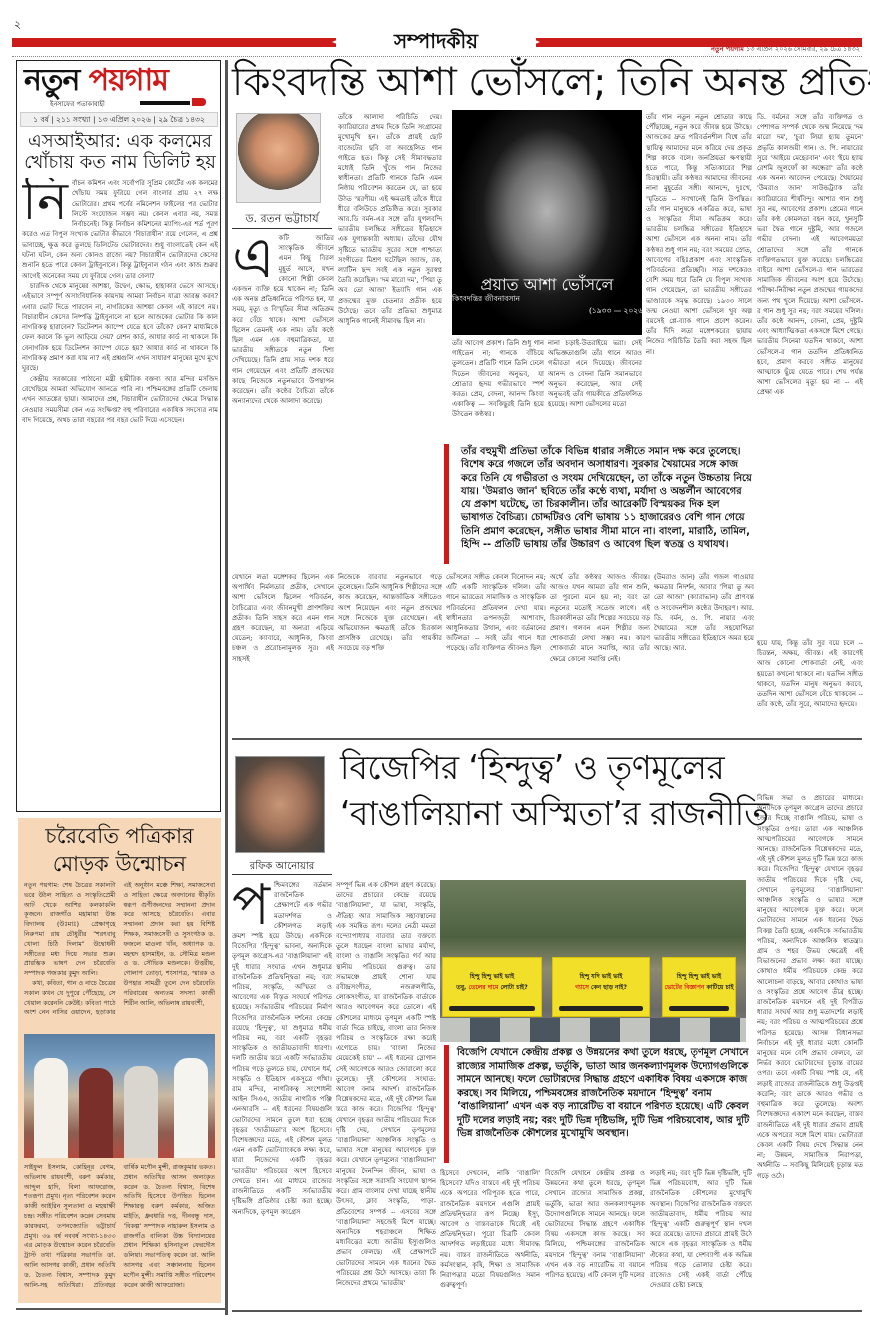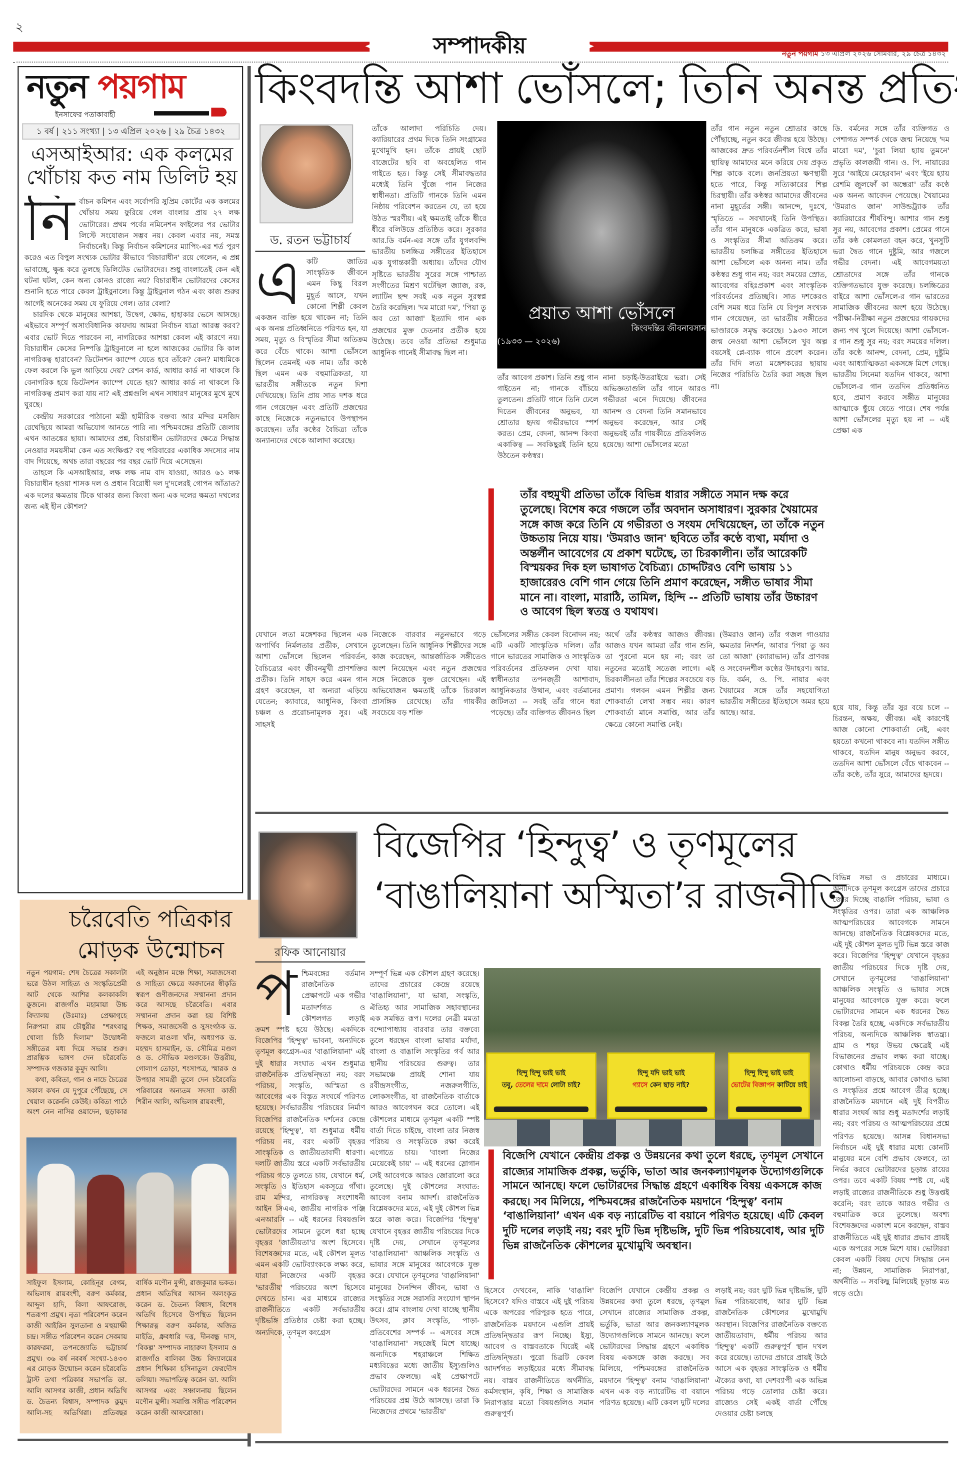--- a/index.html
+++ b/index.html
@@ -25,42 +25,42 @@
   .tagline { position: absolute; left: 50px; top: 99px; font-size: 6.5px; color: #111; }
   .tagline-bar { position: absolute; left: 140px; top: 101px; width: 50px; height: 4px; background: #111; }
   .pen-icon { position: absolute; left: 192px; top: 98px; width: 14px; height: 8px; background: #d01a1a; border-radius: 0 4px 4px 0; }
   .issue-line { position: absolute; left: 20px; top: 112px; width: 198px; height: 15px; background: #f0f0f0; border: 1px solid #ccc; font-size: 7.5px; line-height: 13px; text-align: center; }
   .left-head { position: absolute; left: 22px; top: 130px; width: 196px; font-family: "DejaVu Sans", sans-serif; font-size: 18px; line-height: 21px; text-align: center; color: #111; }
   .left-body { position: absolute; left: 22px; top: 178px; width: 196px; height: 630px; font-size: 6.6px; line-height: 10.3px; text-align: justify; overflow: hidden; }
   .dropcap { float: left; font-size: 52px; line-height: 46px; margin-right: 4px; font-family: "DejaVu Serif", serif; }
   .left-body p { text-indent: 8px; }
 
   
-  .charai { position: absolute; left: 18px; top: 818px; width: 238px; height: 485px; background: #f6d8b8; }
+  .charai { position: absolute; left: 18px; top: 818px; width: 203px; height: 485px; background: #f6d8b8; }
   .charai-head { position: absolute; left: 0; top: 4px; width: 100%; text-align: center; font-family: "DejaVu Sans", sans-serif; font-size: 21px; line-height: 28px; color: #111; }
   .charai-cols { position: absolute; left: 6px; top: 62px; width: 191px; height: 150px; column-count: 2; column-gap: 8px; font-size: 6.3px; line-height: 9.8px; text-align: justify; overflow: hidden; }
   .charai-photo { position: absolute; left: 6px; top: 216px; width: 191px; height: 124px; background: linear-gradient(180deg, #5a7fa3 0%, #7aa1c4 25%, #c9b9a2 50%, #8d5d4f 80%, #b54a3e 100%); overflow: hidden; }
   .person { position: absolute; bottom: 0; width: 34px; border-radius: 14px 14px 0 0; }
   .charai-cols2 { position: absolute; left: 6px; top: 344px; width: 191px; height: 135px; column-count: 2; column-gap: 8px; font-size: 6.3px; line-height: 9.8px; text-align: justify; overflow: hidden; }
   .left-bottom-rule { position: absolute; left: 16px; top: 1308px; width: 210px; height: 2px; background: #555; }
 
   
   .head1 { position: absolute; left: 232px; top: 57px; width: 634px; font-family: "DejaVu Sans", sans-serif; font-size: 39px; line-height: 50px; color: #111; white-space: nowrap; letter-spacing: -0.5px; }
   .author-photo1 { position: absolute; left: 236px; top: 113px; width: 85px; height: 90px; background: radial-gradient(circle at 50% 40%, #e8b08a 0%, #c98a66 35%, #6a5a4c 60%, #e6e6e6 61%); border: 1px solid #bbb; }
   .author1 { position: absolute; left: 232px; top: 210px; width: 100px; text-align: center; font-size: 11px; }
   .author-rule1 { position: absolute; left: 232px; top: 228px; width: 100px; border-top: 1px solid #333; }
   .col { position: absolute; font-size: 6.7px; line-height: 10.2px; text-align: justify; overflow: hidden; }
   .dropcap2 { float: left; font-size: 56px; line-height: 50px; margin-right: 4px; }
 
   .asha-photo { position: absolute; left: 452px; top: 110px; width: 190px; height: 225px; background: radial-gradient(ellipse at 50% 45%, #b4b4b4 0%, #6e6e6e 28%, #1a1a1a 48%, #000 70%); }
   .asha-caption-title { position: absolute; left: 452px; top: 272px; width: 190px; text-align: center; color: #fff; font-family: "DejaVu Sans", sans-serif; font-size: 16px; }
-  .asha-caption-sub { position: absolute; left: 452px; top: 293px; width: 190px; text-align: right; color: #fff; font-size: 7.5px; }
-  .asha-caption-years { position: absolute; left: 452px; top: 305px; width: 194px; text-align: left; color: #fff; font-size: 7.5px; }
+  .asha-caption-sub { position: absolute; left: 452px; top: 293px; width: 190px; text-align: left; color: #fff; font-size: 7.5px; }
+  .asha-caption-years { position: absolute; left: 452px; top: 305px; width: 194px; text-align: right; color: #fff; font-size: 7.5px; }
 
-  .pull1 { position: absolute; left: 444px; top: 444px; width: 308px; height: 120px; border-left: 5px solid #d01a1a; padding-left: 24px; font-family: "DejaVu Sans", sans-serif; font-size: 9.8px; line-height: 13.3px; font-weight: 600; color: #111; }
+  .pull1 { position: absolute; left: 444px; top: 444px; width: 308px; height: 120px; border-left: 5px solid #d01a1a; padding-left: 12px; font-family: "DejaVu Sans", sans-serif; font-size: 9.8px; line-height: 13.3px; font-weight: 600; color: #111; }
 
   .hr-full { position: absolute; left: 232px; right: 8px; height: 2px; background: #555; }
 
   
   .head2 { position: absolute; left: 340px; top: 745px; width: 526px; font-family: "DejaVu Sans", sans-serif; font-size: 33px; line-height: 46px; text-align: left; color: #111; white-space: nowrap; letter-spacing: -0.5px; }
   .author-photo2 { position: absolute; left: 235px; top: 756px; width: 90px; height: 97px; background: radial-gradient(ellipse at 50% 50%, #c89676 0%, #9d7058 40%, #5a4a40 70%, #444 100%); border: 1px solid #999; }
   .author2 { position: absolute; left: 232px; top: 858px; width: 100px; text-align: center; font-size: 10px; }
   .author-rule2 { position: absolute; left: 232px; top: 874px; width: 100px; border-top: 1px solid #333; }
 
   .street-photo { position: absolute; left: 440px; top: 880px; width: 306px; height: 162px; background: linear-gradient(180deg, #6d7d5e 0%, #4d6140 35%, #8d8a70 55%, #6a6a68 80%, #8a8c88 100%); overflow: hidden; }
@@ -87,21 +87,20 @@
 <div class="tagline">ইনসাফের পতাকাবাহী</div>
 <div class="tagline-bar"></div>
 <div class="pen-icon"></div>
 <div class="issue-line">১ বর্ষ | ২১১ সংখ্যা | ১৩ এপ্রিল ২০২৬ | ২৯ চৈত্র ১৪৩২</div>
 <div class="left-head">এসআইআর: এক কলমের খোঁচায় কত নাম ডিলিট হয়</div>
 <div class="left-body">
   <span class="dropcap">নি</span>
   <p style="text-indent:0">র্বাচন কমিশন এবং সর্বোপরি সুপ্রিম কোর্টের এক কলমের খোঁচায় সময় ফুরিয়ে গেল বাংলার প্রায় ২৭ লক্ষ ভোটারের। প্রথম পর্বের নমিনেশন ফাইলের পর ভোটার লিস্টে সংযোজন সম্ভব নয়। কেবল এবার নয়, সমস্ত নির্বাচনেই। কিন্তু নির্বাচন কমিশনের ম্যাপিং-এর শর্ত পূরণ করেও এত বিপুল সংখ্যক ভোটার কীভাবে 'বিচারাধীন' রয়ে গেলেন, এ প্রশ্ন ভাবাচ্ছে, ক্ষুব্ধ করে তুলছে ডিলিটেড ভোটারদের। শুধু বাংলাতেই কেন এই ঘটনা ঘটল, কেন অন্য কোনও রাজ্যে নয়? বিচারাধীন ভোটারদের কেসের শুনানি হতে পারে কেবল ট্রাইবুনালে। কিন্তু ট্রাইবুনাল গঠন এবং কাজ শুরুর আগেই অনেকের সময় যে ফুরিয়ে গেল। তার বেলা?</p>
   <p>চারদিক থেকে মানুষের আশঙ্কা, উদ্বেগ, ক্ষোভ, হাহাকার ভেসে আসছে। এইভাবে সম্পূর্ণ অসাংবিধানিক কায়দায় আমরা নির্বাচন যাত্রা আরম্ভ করব? এবার ভোট দিতে পারবেন না, নাগরিকের আশঙ্কা কেবল এই কারণে নয়। বিচারাধীন কেসের নিষ্পত্তি ট্রাইবুনালে না হলে আজকের ভোটার কি কাল নাগরিকত্ব হারাবেন? ডিটেনশন ক্যাম্পে যেতে হবে তাঁকে? কেন? মাধ্যমিকে ফেল করলে কি ভুল আড়িয়ে দেয়? রেশন কার্ড, আধার কার্ড না থাকলে কি বেনাগরিক হয়ে ডিটেনশন ক্যাম্পে যেতে হয়? আধার কার্ড না থাকলে কি নাগরিকত্ব প্রমাণ করা যায় না? এই প্রশ্নগুলি এখন সাধারণ মানুষের মুখে মুখে ঘুরছে।</p>
   <p>কেন্দ্রীয় সরকারের পাঠানো মন্ত্রী হামীরিক বক্তব্য আর মন্দির মসজিদ রেখেছিয়ে আমরা অভিযোগ আনতে পারি না। পশ্চিমবঙ্গের প্রতিটি জেলায় এখন আতঙ্কের ছায়া। আমাদের প্রশ্ন, বিচারাধীন ভোটারদের ক্ষেত্রে সিদ্ধান্ত নেওয়ার সময়সীমা কেন এত সংক্ষিপ্ত? বহু পরিবারের একাধিক সদস্যের নাম বাদ গিয়েছে, অথচ তারা বছরের পর বছর ভোট দিয়ে এসেছেন।</p>
-  <p>তাহলে কি এসআইআর, লক্ষ লক্ষ নাম বাদ যাওয়া, আরও ৬১ লক্ষ বিচারাধীন হওয়া শাসক দল ও প্রধান বিরোধী দল দু'দলেরই গোপন আঁতাত? এক দলের ক্ষমতায় টিকে থাকার জন্য কিংবা অন্য এক দলের ক্ষমতা দখলের জন্য এই হীন কৌশল?</p>
 </div>
 
 <div class="charai">
   <div class="charai-head">
     <div>চরৈবেতি পত্রিকার</div>
     <div>মোড়ক উন্মোচন</div>
   </div>
   <div class="charai-cols">
     <p>নতুন পয়গাম: শেষ চৈত্রের সকালটা ভরে উঠল সাহিত্য ও সংস্কৃতিপ্রেমী আট থেকে আশির কলকাকলি কূজনে। রাজগাঁও মহামায়া উচ্চ বিদ্যালয় (উঃমাঃ) প্রেক্ষাগৃহে নিরুপমা রায় চৌধুরীর "শরৎবাবু খোলা চিঠি দিলাম" উদ্বোধনী সঙ্গীতের মধ্য দিয়ে সভার শুরু। প্রারম্ভিক ভাষণ দেন চরৈবেতি সম্পাদক গজকার কুমুদ আলি।</p>
     <p style="text-indent:8px">কথা, কবিতা, গান ও নাচে চৈত্রের সকাল কখন যে দুপুরে পৌঁছেছে, সে খেয়াল করেননি কেউই। কবিতা পাঠে অংশ নেন নাসির ওয়াদেন, ছড়াকার এই অনুষ্ঠান মঞ্চে শিক্ষা, সমাজসেবা ও সাহিত্য ক্ষেত্রে অবদানের স্বীকৃতি স্বরূপ গুণীজনদের সম্মাননা প্রদান করে আসছে চরৈবেতি। এবার সম্মাননা প্রদান করা হয় বিশিষ্ট শিক্ষক, সমাজসেবী ও সুসংগঠক ড. ফজলে মাওলা খাঁন, অধ্যাপক ড. মহম্মদ হাসমাইন, ড. সৌমিত্র মণ্ডল ও ড. সৌভিক মণ্ডলকে। উত্তরীয়, গোলাপ তোড়া, শংসাপত্র, স্মারক ও উপহার সামগ্রী তুলে দেন চরৈবেতি পরিবারের অন্যতম সদস্যা কাজী শিরীন আলি, অভিলাষ রায়বংশী,</p>

